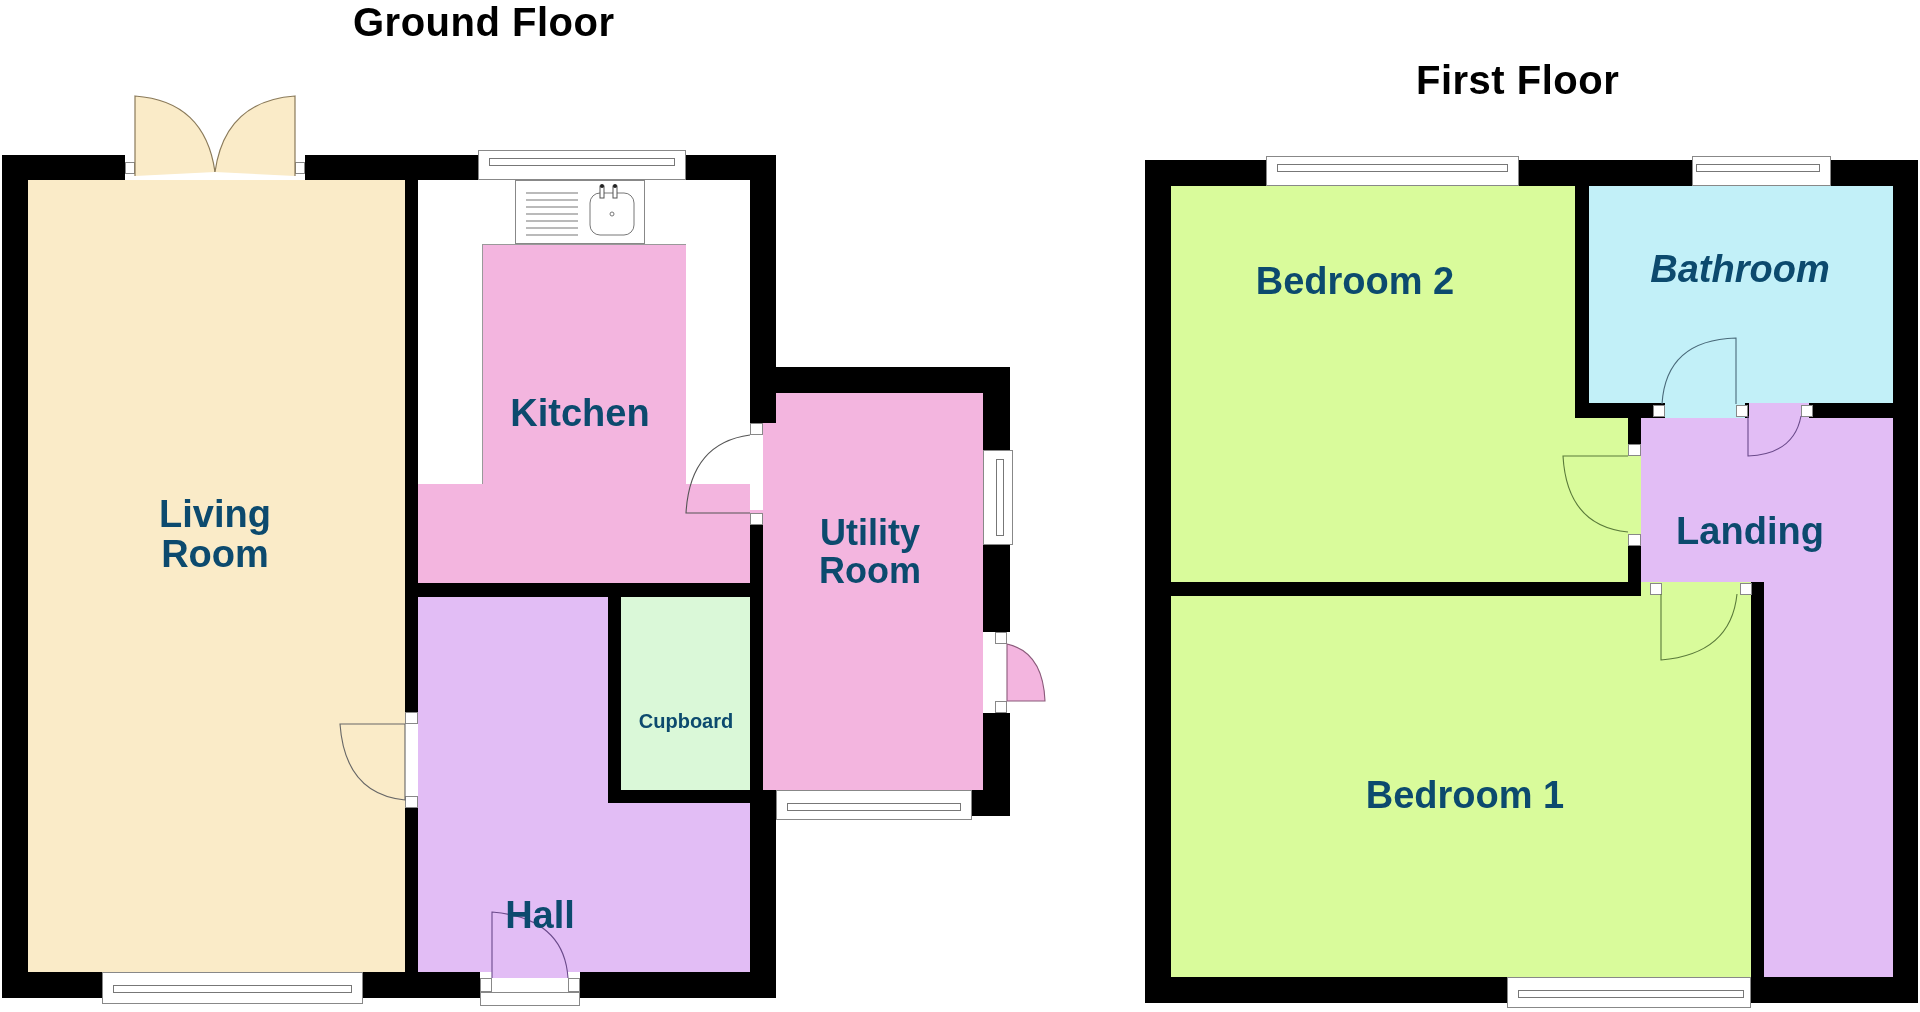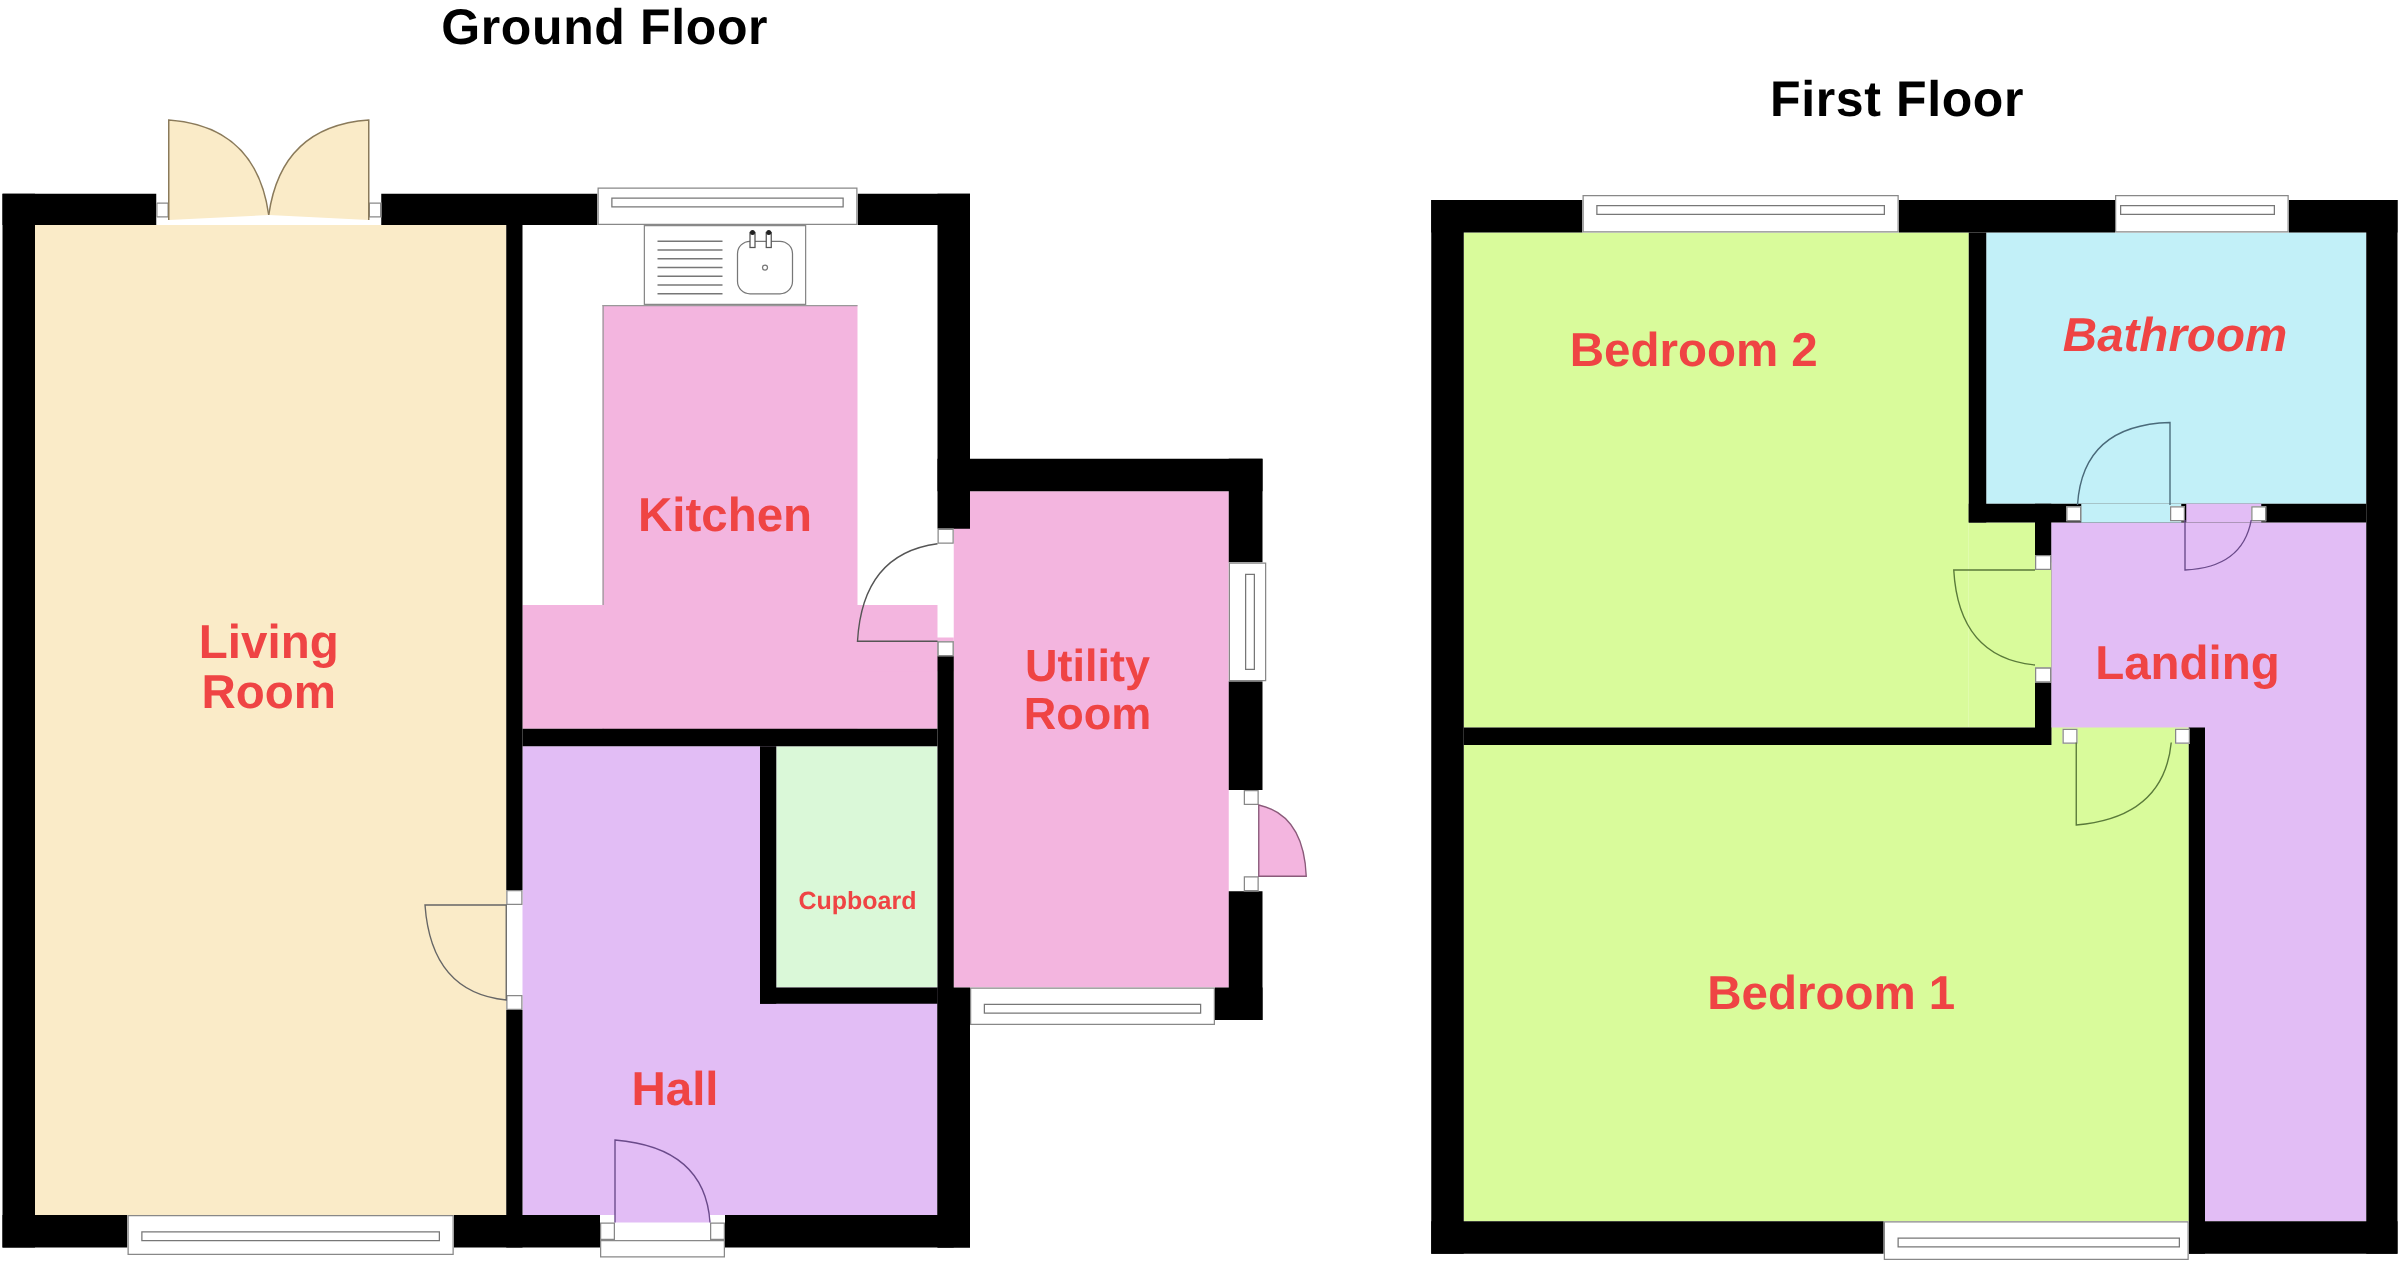--- a/index.html
+++ b/index.html
@@ -1,21 +1,21 @@
 <!DOCTYPE html>
 <html><head>
 <meta charset="utf-8">
 <style>
   html, body { margin:0; padding:0; background:#ffffff; }
   body { width:1920px; height:1012px; position:relative; overflow:hidden; font-family:"Liberation Sans", sans-serif; }
   .abs { position:absolute; }
   .wall { position:absolute; background:#000000; }
   .room { position:absolute; }
   .title { position:absolute; font-weight:bold; font-size:40px; color:#000; white-space:nowrap; letter-spacing:0.5px; }
-  .label { position:absolute; font-weight:bold; color:#ef4444; text-align:center; line-height:1.05; white-space:nowrap; }
+  .label { position:absolute; font-weight:bold; color:#0c4a6e; text-align:center; line-height:1.05; white-space:nowrap; }
   .win { position:absolute; background:#fff; border:1px solid #888; box-sizing:border-box; }
   .win .pane { position:absolute; border:1px solid #777; box-sizing:border-box; }
   .jamb { position:absolute; background:#fff; border:1px solid #888; box-sizing:border-box; }
   svg.door { position:absolute; overflow:visible; }
 </style>
 </head>
 <body>
 
 <div class="title" style="left:353px; top:0px;">Ground Floor</div>
 <div class="title" style="left:1416px; top:58px;">First Floor</div>
@@ -113,21 +113,21 @@
   <svg class="door" style="left:1007px; top:644px;" width="45" height="60">
     <path d="M0 0 Q36 8 38 57 L0 57 Z" fill="#F3B5DF" stroke="#8a5a7a" stroke-width="1.1"></path>
   </svg>
 
   <div class="label" style="left:130px; top:495px; width:170px; font-size:38px; white-space:pre-line;">Living
 Room</div>
   <div class="label" style="left:490px; top:394px; width:180px; font-size:38px;text-align:center;">Kitchen</div>
   <div class="label" style="left:790px; top:514px; width:160px; font-size:36px; white-space:pre-line;">Utility
 Room</div>
   <div class="label" style="left:621px; top:711px; width:130px; font-size:20px;">Cupboard</div>
-  <div class="label" style="left:490px; top:853px; width:100px; font-size:38px;">Hall</div>
+  <div class="label" style="left:490px; top:896px; width:100px; font-size:38px;">Hall</div>
 </div>
 
 <div>
 
   <div class="room" style="left:1171px; top:186px; width:404px; height:396px; background:#D9FB9B;"></div>
   <div class="room" style="left:1575px; top:418px; width:53px; height:164px; background:#D9FB9B;"></div>
   <div class="room" style="left:1589px; top:186px; width:304px; height:217px; background:#C2F0F8;"></div>
   <div class="room" style="left:1641px; top:418px; width:252px; height:178px; background:#E2BDF5;"></div>
   <div class="room" style="left:1764px; top:596px; width:129px; height:381px; background:#E2BDF5;"></div>
   <div class="room" style="left:1171px; top:596px; width:580px; height:381px; background:#D9FB9B;"></div>

